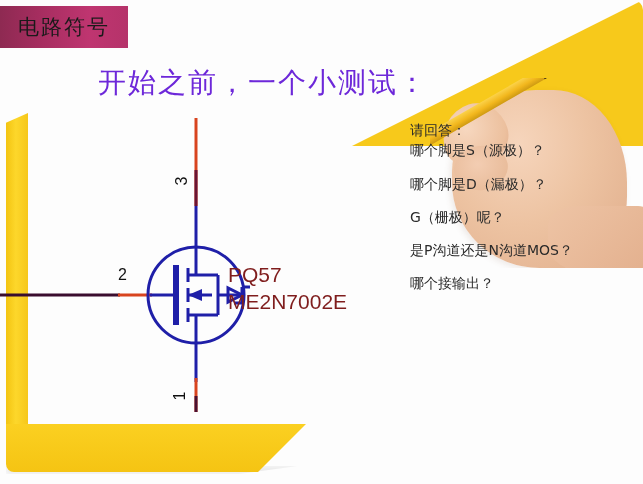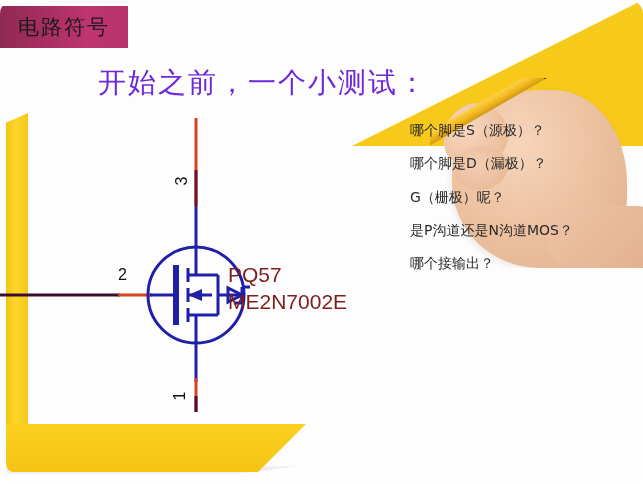--- a/index.html
+++ b/index.html
@@ -2,21 +2,21 @@
 <html><head>
 <meta charset="utf-8">
 <style>
   html,body{margin:0;padding:0;}
   body{
     width:643px;height:484px;overflow:hidden;
     background:#ffffff;
     font-family:"Liberation Sans",sans-serif;
     position:relative;
   }
-  #stage{position:absolute;left:0;top:0;width:643px;height:484px;background:#fdfdfd;overflow:hidden;border-radius:14px;}
+  #stage{position:absolute;left:0;top:0;width:643px;height:484px;background:#fdfdfd;overflow:hidden;}
 
   
   .deco{position:absolute;}
   #yellow-corner-tr{
     left:352px;top:0;width:291px;height:146px;
     background:#f7c91b;
     clip-path:polygon(0% 100%, 100% 0%, 100% 100%);
     border-top-right-radius:10px;
   }
   #yellow-strip-left{
@@ -200,20 +200,21 @@
       <div>ME2N7002E</div>
     </div>
   </div>
 
   <span class="pinnum" id="pin-3-label">3</span>
   <span class="pinnum" id="pin-2-label">2</span>
   <span class="pinnum" id="pin-1-label">1</span>
 
   <div id="questions">
     <div class="q">
+      <div>请回答：</div>
       <div>哪个脚是S（源极）？</div>
     </div>
     <div class="q">
       <div>哪个脚是D（漏极）？</div>
     </div>
     <div class="q">
       <div>G（栅极）呢？</div>
     </div>
     <div class="q">
       <div>是P沟道还是N沟道MOS？</div>

